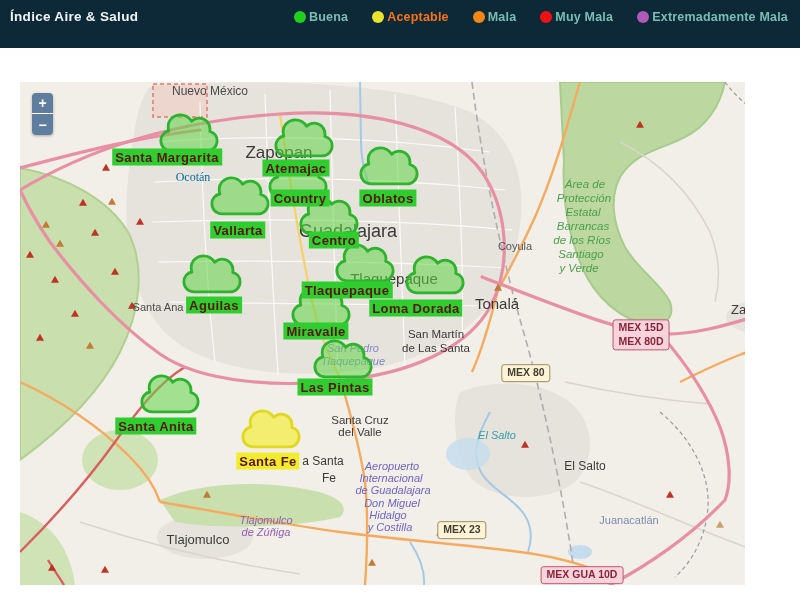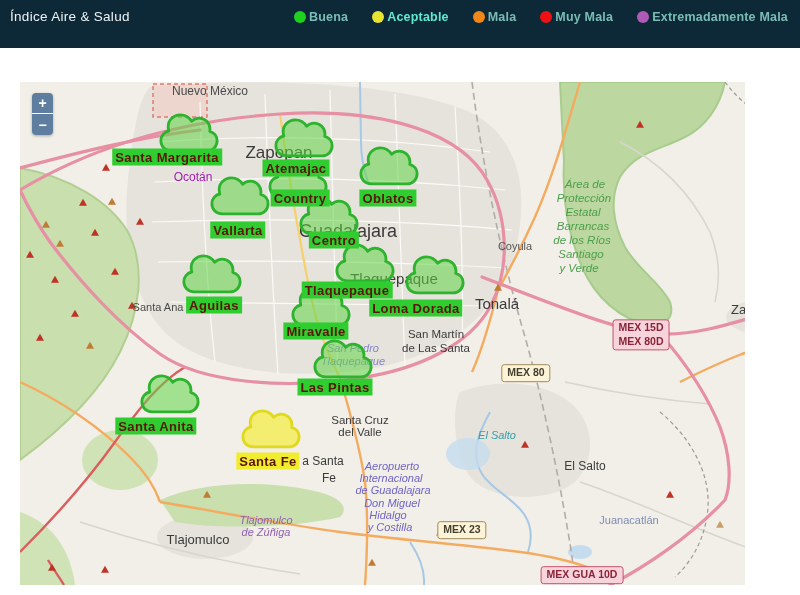--- a/index.html
+++ b/index.html
@@ -2,21 +2,21 @@
 <html><head>
 <meta charset="utf-8">
 <style>
   html,body{margin:0;padding:0;background:#fff;}
   .page{position:relative;width:800px;height:595px;overflow:hidden;background:#fff;
         font-family:"Liberation Sans",sans-serif;}
   
   .header{position:absolute;left:0;top:0;width:800px;height:48px;display:flex;
           align-items:flex-start;justify-content:space-between;box-sizing:border-box;
           padding:9px 12px 0 10px;}
-  .title{font-size:13.5px;font-weight:normal;letter-spacing:.3px;}
+  .title{font-size:13.5px;font-weight:bold;letter-spacing:.3px;}
   .legend{display:flex;gap:24px;margin-top:1px;}
   .legend-item{display:flex;align-items:center;gap:3px;}
   .dot{width:12px;height:12px;border-radius:50%;flex:0 0 auto;}
   .legend-label{font-size:12.5px;font-weight:bold;letter-spacing:.2px;}
   
   .map{position:absolute;left:20px;top:82px;width:725px;height:503px;overflow:hidden;
        background:#f2efe8;}
   .map svg.base{position:absolute;left:0;top:0;}
   .layer{position:absolute;left:0;top:0;width:100%;height:100%;}
   .plab{position:absolute;transform:translate(-50%,-50%);white-space:nowrap;}
@@ -44,21 +44,21 @@
 
   <div class="header" style="background: rgb(13, 40, 54);">
     <div class="title" style="color: rgb(238, 244, 246);">Índice Aire &amp; Salud</div>
     <div class="legend">
       <div class="legend-item">
         <span class="dot" style="background: rgb(31, 209, 31);"></span>
         <span class="legend-label" style="color: rgb(121, 189, 181);">Buena</span>
       </div>
       <div class="legend-item">
         <span class="dot" style="background: rgb(232, 226, 49);"></span>
-        <span class="legend-label" style="color: #5eead4;">Aceptable</span>
+        <span class="legend-label" style="color: #f97316;">Aceptable</span>
       </div>
       <div class="legend-item">
         <span class="dot" style="background: rgb(242, 134, 24);"></span>
         <span class="legend-label" style="color: rgb(121, 189, 181);">Mala</span>
       </div>
       <div class="legend-item">
         <span class="dot" style="background: rgb(238, 17, 19);"></span>
         <span class="legend-label" style="color: rgb(121, 189, 181);">Muy Mala</span>
       </div>
       <div class="legend-item">
@@ -166,21 +166,21 @@
         <div class="peak" style="left: 352px; top: 481px; border-bottom-color: rgb(192, 123, 53);"></div>
         <div class="peak" style="left: 420px; top: 451px; border-bottom-color: rgb(200, 160, 106);"></div>
         <div class="peak" style="left: 187px; top: 413px; border-bottom-color: rgb(192, 123, 53);"></div>
         <div class="peak" style="left: 32px; top: 486px; border-bottom-color: rgb(191, 50, 38);"></div>
         <div class="peak" style="left: 85px; top: 488px; border-bottom-color: rgb(191, 50, 38);"></div>
         <div class="peak" style="left: 700px; top: 443px; border-bottom-color: rgb(200, 160, 106);"></div>
       </div>
     <div class="layer" id="place-labels">
         <div class="plab" style="left: 190px; top: 9px; font-size: 12px; color: rgb(74, 74, 74);">Nuevo México</div>
         <div class="plab" style="left: 259px; top: 71px; font-size: 17px; color: rgb(58, 58, 58);">Zapopan</div>
-        <div class="plab" style="left: 173px; top: 95px; font-size: 12px; color: #a21caf;">Ocotán</div>
+        <div class="plab" style="left: 173px; top: 95px; font-size: 12px; color: #0369a1; font-family: Liberation Serif, serif;">Ocotán</div>
         <div class="plab" style="left: 328px; top: 149px; font-size: 18px; color: rgb(58, 58, 58);">Guadalajara</div>
         <div class="plab" style="left: 374px; top: 196px; font-size: 15px; color: rgb(58, 58, 58);">Tlaquepaque</div>
         <div class="plab" style="left: 477px; top: 221px; font-size: 15px; color: rgb(58, 58, 58);">Tonalá</div>
         <div class="plab" style="left: 495px; top: 164px; font-size: 11px; color: rgb(85, 85, 85);">Coyula</div>
         <div class="plab" style="left: 138px; top: 225px; font-size: 11px; color: rgb(74, 74, 74);">Santa Ana</div>
         <div class="plab" style="left: 416px; top: 252px; font-size: 11.5px; color: rgb(58, 58, 58);">San Martín</div>
         <div class="plab" style="left: 416px; top: 266px; font-size: 11.5px; color: rgb(58, 58, 58);">de Las Santa</div>
         <div class="plab" style="left: 333px; top: 266px; font-size: 11px; color: rgb(133, 133, 200); font-style: italic;">San Pedro</div>
         <div class="plab" style="left: 333px; top: 279px; font-size: 11px; color: rgb(133, 133, 200); font-style: italic;">Tlaquepaque</div>
         <div class="plab" style="left: 340px; top: 338px; font-size: 11.5px; color: rgb(58, 58, 58);">Santa Cruz</div>

